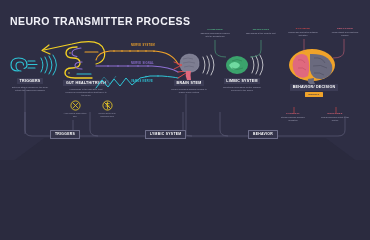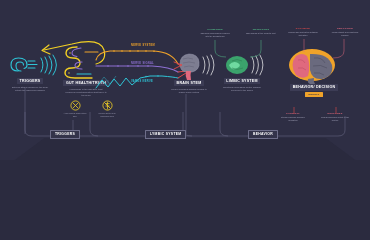--- a/index.html
+++ b/index.html
@@ -27,20 +27,21 @@
   .smallicon-cap{font-size:2px;line-height:1.3;text-align:center;color:#9a9ab2;width:26px;margin-top:1px;}
   svg{display:block;overflow:visible;}
 </style>
 </head>
 <body>
 
 <div id="stage">
 
   <div id="floor"></div>
 
+  <div class="abs" id="title">NEURO TRANSMITTER PROCESS</div>
 
   <svg class="abs" style="left:38px;top:36px;" width="80" height="32" viewBox="0 0 80 32">
     <path d="M6 14 L34 8 Q62 1 66 14 Q69 25 58 28" stroke="#f2d024" stroke-width="1.2" fill="none" stroke-linecap="round"></path>
     <path d="M11 9 L4 14.5 L12 18" stroke="#f2d024" stroke-width="1.2" fill="none" stroke-linecap="round" stroke-linejoin="round"></path>
   </svg>
 
   <div class="abs" style="left:4px;top:52px;width:56px;">
     <svg width="56" height="26" viewBox="0 0 56 26">
       <g stroke="#2ec4d6" stroke-width="1.1" fill="none" stroke-linecap="round">
         <path d="M14 19 Q7 19 7 13 Q7 6 14.5 6 Q23 6 23 13 Q23 16 20 16.5"></path>

